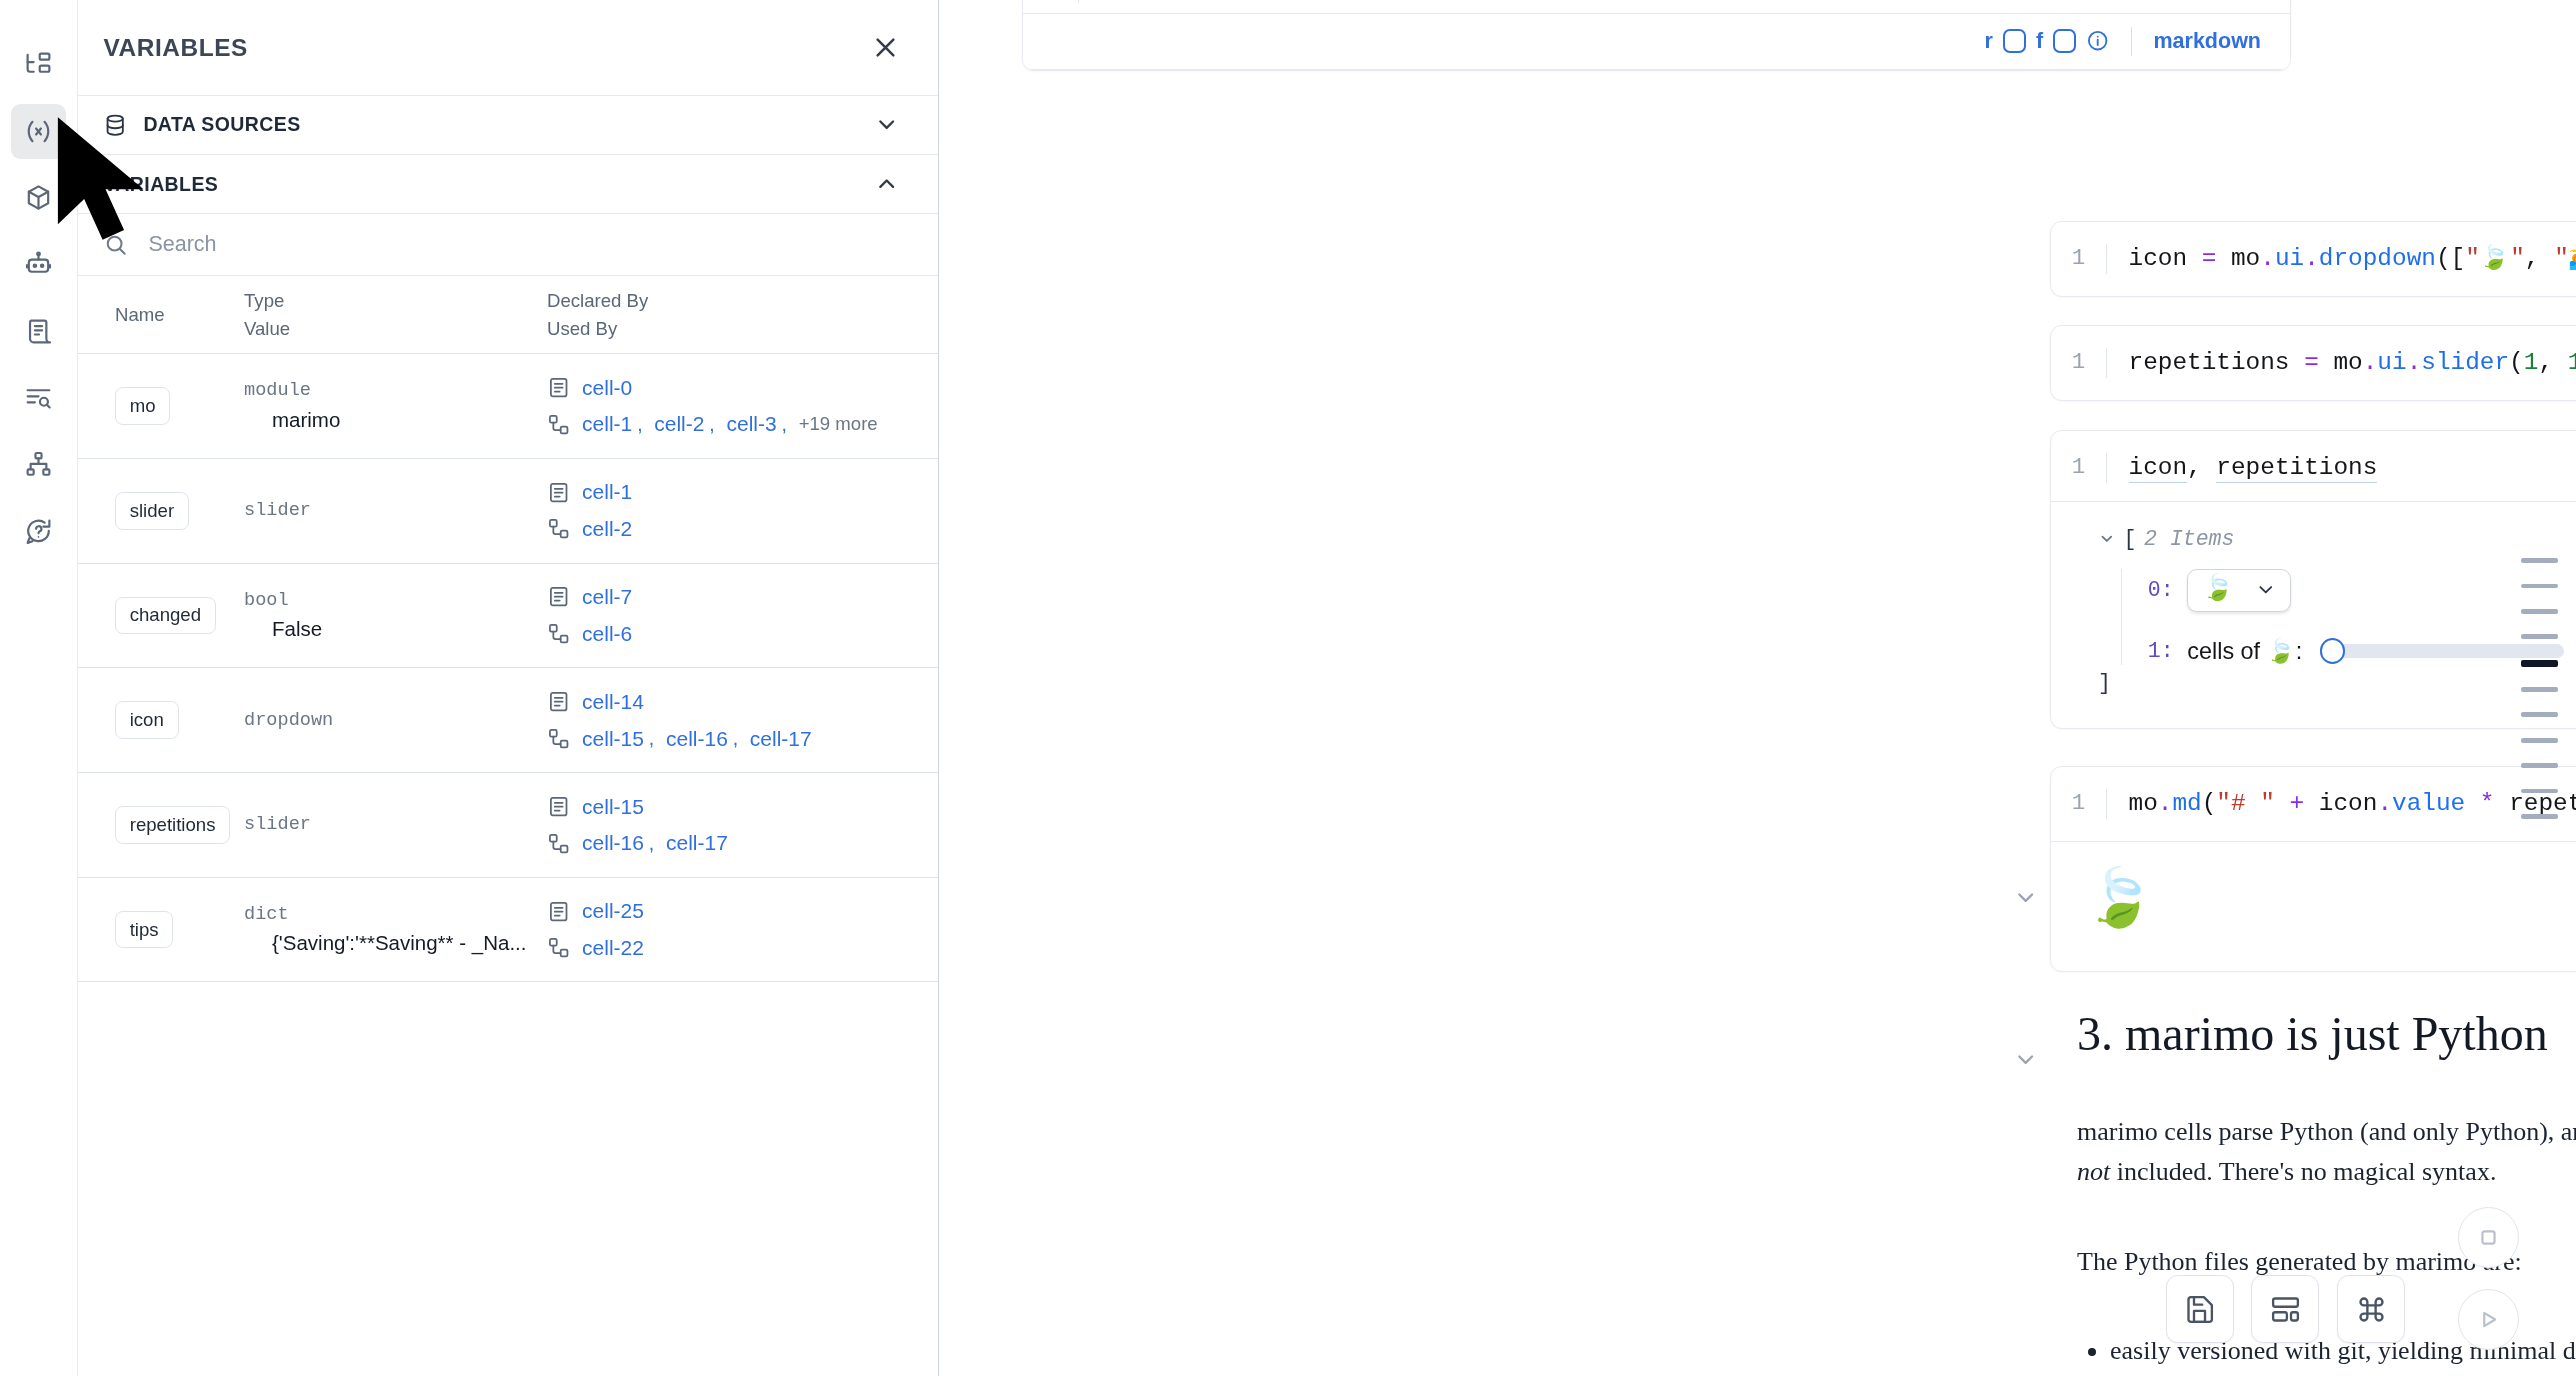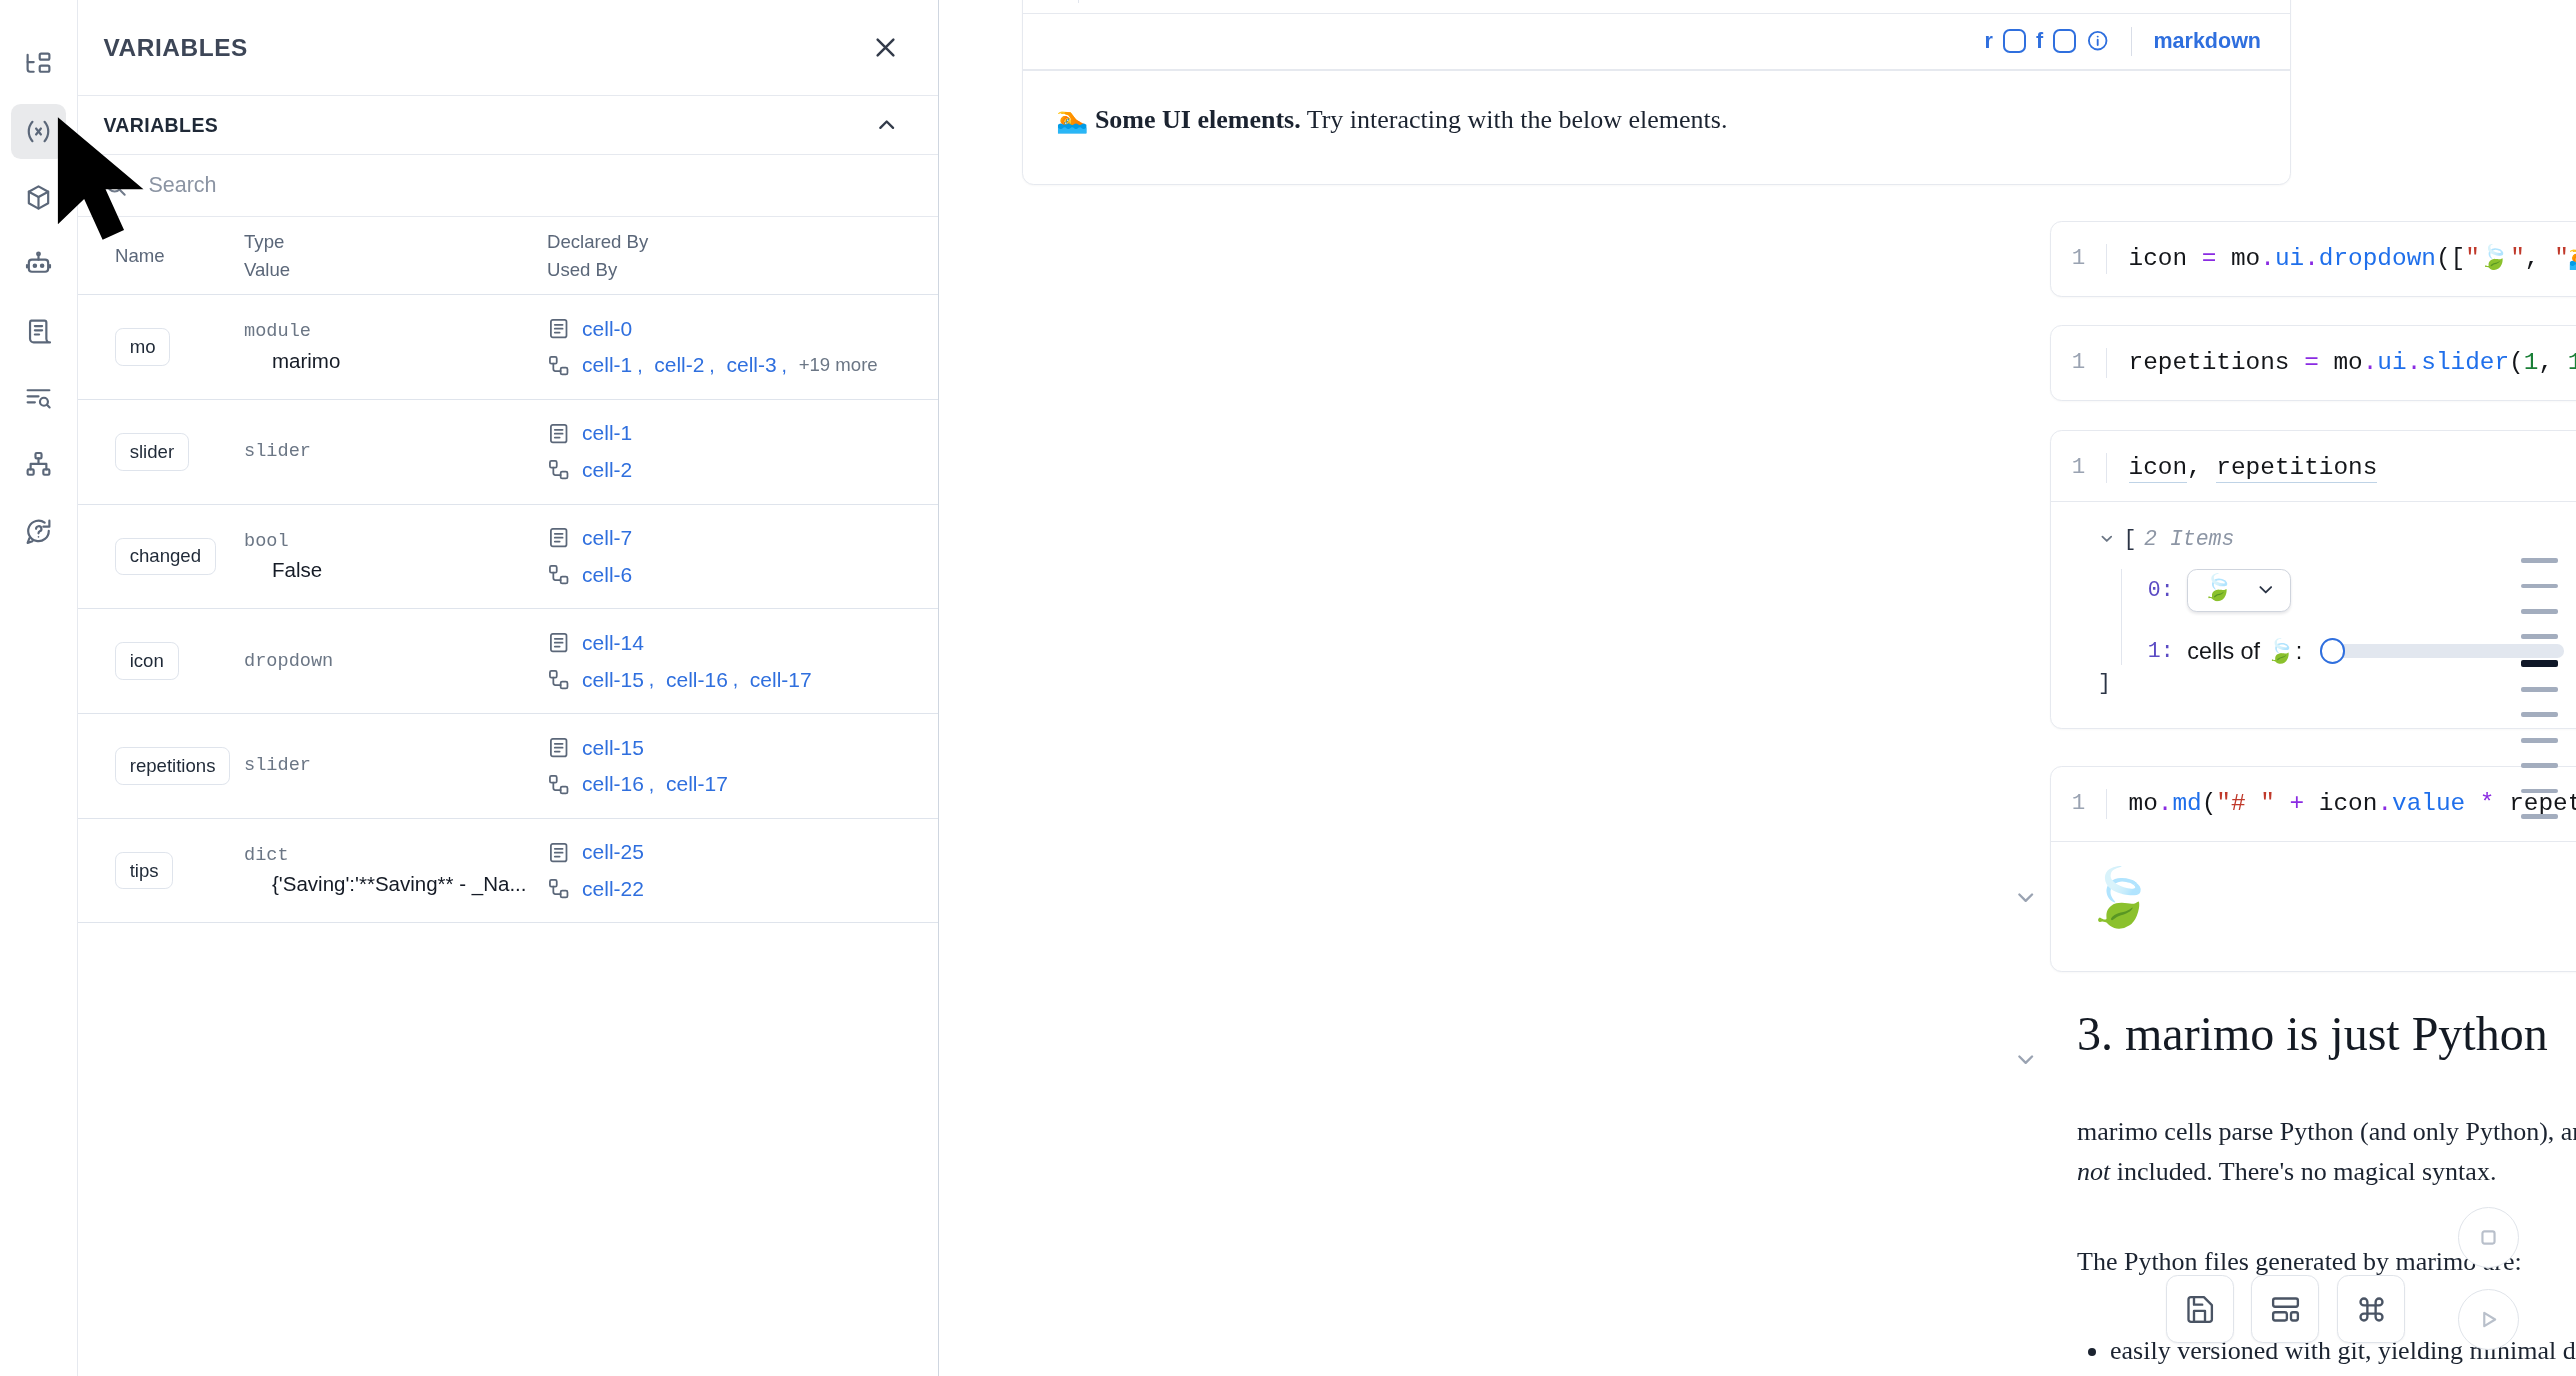--- a/index.html
+++ b/index.html
@@ -383,20 +383,37 @@
       <div class="panel-title">VARIABLES</div>
       <div class="icon-btn">
         <span>
           <svg viewBox="0 0 24 24" fill="none" stroke="currentColor" stroke-width="2.2" stroke-linecap="round">
               <path d="M5 5l14 14M19 5L5 19"></path>
             </svg>
         </span>
       </div>
     </div>
 
+    <div class="section-row">
+      <div class="section-left">
+        <span>
+          <svg viewBox="0 0 24 24" fill="none" stroke="currentColor" stroke-width="1.8" stroke-linecap="round" stroke-linejoin="round">
+            <ellipse cx="12" cy="5.5" rx="7.5" ry="3"></ellipse>
+              <path d="M4.5 5.5v13c0 1.66 3.36 3 7.5 3s7.5-1.34 7.5-3v-13"></path>
+            <path d="M4.5 12c0 1.66 3.36 3 7.5 3s7.5-1.34 7.5-3"></path>
+          </svg>
+        </span>
+        <span class="section-label">DATA SOURCES</span>
+      </div>
+      <span class="chev">
+        <svg viewBox="0 0 24 24" fill="none" stroke="currentColor" stroke-width="2.2" stroke-linecap="round" stroke-linejoin="round">
+            <path d="M6 9l6 6 6-6"></path>
+          </svg>
+      </span>
+    </div>
 
     <div class="section-row">
       <div class="section-left">
         <span class="section-label">VARIABLES</span>
       </div>
       <span class="chev">
         <svg viewBox="0 0 24 24" fill="none" stroke="currentColor" stroke-width="2.2" stroke-linecap="round" stroke-linejoin="round">
             <path d="M18 15l-6-6-6 6"></path>
           </svg>
       </span>
@@ -664,26 +681,20 @@
                 <svg viewBox="0 0 24 24" fill="none" stroke="currentColor" stroke-width="1.9">
                     <circle cx="12" cy="12" r="9"></circle>
                     <path d="M12 11v5.5" stroke-linecap="round"></path>
                     <circle cx="12" cy="7.8" r="1" fill="currentColor" stroke="none"></circle>
                   </svg>
               </span>
             </div>
             <span class="vdiv"></span>
             <span class="lang-pill">markdown</span>
           </div>
-          <div class="cell-out" style="padding:29px 33px 45px 33px;">
-            <div class="md-body">
-              <span>🏊</span>
-              <b>Some UI elements.</b><span> Try interacting with the below elements.</span>
-            </div>
-          </div>
         </div>
       </div>
 
       <div class="cell-wrap" style="left:1111px; top:221px; width:1271px;">
         <div class="cell-box">
           <div class="code-line">
             <div class="ln">1</div>
             <div class="code-text"><span class="k-var">icon </span><span class="k-op">= </span><span class="k-var">mo</span><span class="k-dot">.</span><span class="k-attr">ui</span><span class="k-dot">.</span><span class="k-attr">dropdown</span><span class="k-punc">([</span><span class="k-str">"🍃"</span><span class="k-punc">, </span><span class="k-str">"🏊"</span></div>
           </div>
         </div>

